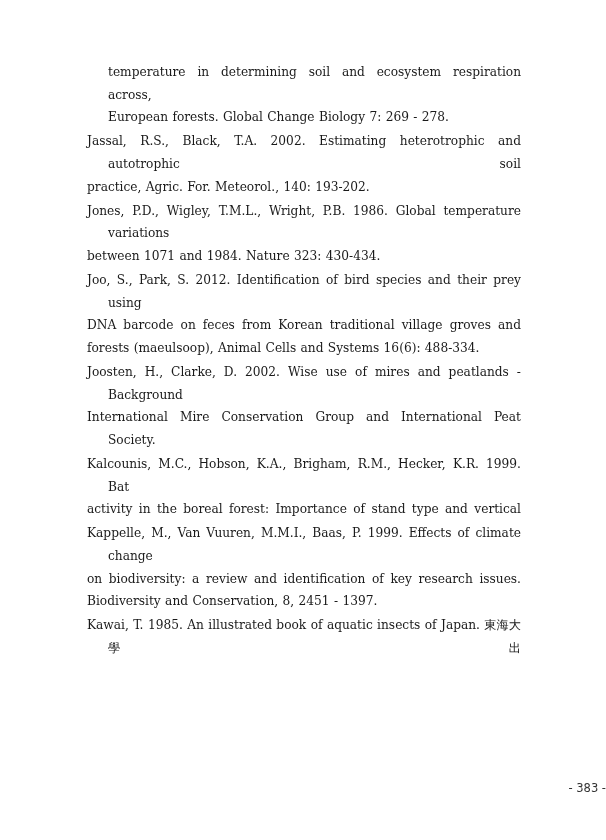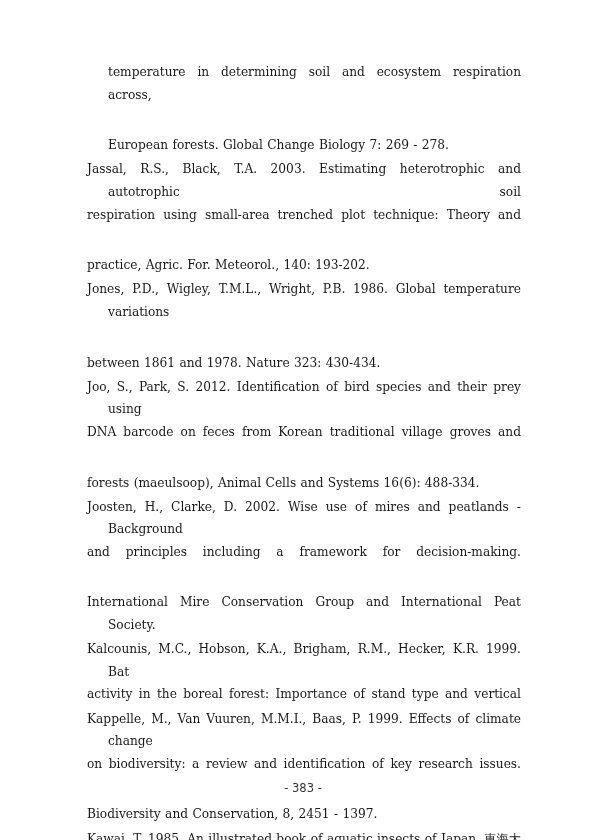--- a/index.html
+++ b/index.html
@@ -14,52 +14,50 @@
     }
     .ref {
       line-height: 22.6px;
       padding-left: 21px; text-indent: -21px;
       text-align: justify; text-align-last: left;
       margin-bottom: 1.6px;
       word-spacing: 0.5px;
     }
     .ref.cont { padding-left: 21px; text-indent: 0; }
     .ref .line { display: block; text-align: justify; text-align-last: justify; }
-    .ref .line.last { text-align-last: left; margin-top: 28px; }
+    .ref .line.last { text-align-last: left; }
     .pagenum {
-      position: absolute; left: 0; width: 606px; top: 781px; text-align: center;
+      position: absolute; left: 0; width: 606px; top: 781px; text-align: right;
       font-family: "DejaVu Sans", "Liberation Sans", sans-serif; font-size: 11.5px; color: #333;
     }
   </style>
 </head>
 <body>
 
 <div class="page">
   <div class="refs" id="refs">
       <div class="ref cont">
         <span class="line">temperature in determining soil and ecosystem respiration across,</span>
         <span class="line last">European forests. Global Change Biology 7: 269 ‐ 278.</span>
       </div>
       <div class="ref">
-        <span class="line">Jassal, R.S., Black, T.A. 2003. Estimating heterotrophic and autotrophic soil</span>
-        <span class="line">respiration using small-area trenched plot technique: Theory and</span>
+        <span class="line">Jassal, R.S., Black, T.A. 2002. Estimating heterotrophic and autotrophic soil</span>
         <span class="line last">practice, Agric. For. Meteorol., 140: 193-202.</span>
       </div>
       <div class="ref">
         <span class="line">Jones, P.D., Wigley, T.M.L., Wright, P.B. 1986. Global temperature variations</span>
-        <span class="line last">between 1861 and 1978. Nature 323: 430-434.</span>
+        <span class="line last">between 1071 and 1984. Nature 323: 430-434.</span>
       </div>
       <div class="ref">
         <span class="line">Joo, S., Park, S. 2012. Identification of bird species and their prey using</span>
         <span class="line">DNA barcode on feces from Korean traditional village groves and</span>
         <span class="line last">forests (maeulsoop), Animal Cells and Systems 16(6): 488-334.</span>
       </div>
       <div class="ref">
         <span class="line">Joosten, H., Clarke, D. 2002. Wise use of mires and peatlands -Background</span>
-        <span class="line">and principles including a framework for decision-making.</span>
         <span class="line last">International Mire Conservation Group and International Peat Society.</span>
       </div>
       <div class="ref">
         <span class="line">Kalcounis, M.C., Hobson, K.A., Brigham, R.M., Hecker, K.R. 1999. Bat</span>
         <span class="line">activity in the boreal forest: Importance of stand type and vertical</span>
       </div>
       <div class="ref">
         <span class="line">Kappelle, M., Van Vuuren, M.M.I., Baas, P. 1999. Effects of climate change</span>
         <span class="line">on biodiversity: a review and identification of key research issues.</span>
         <span class="line last">Biodiversity and Conservation, 8, 2451 ‐ 1397.</span>

